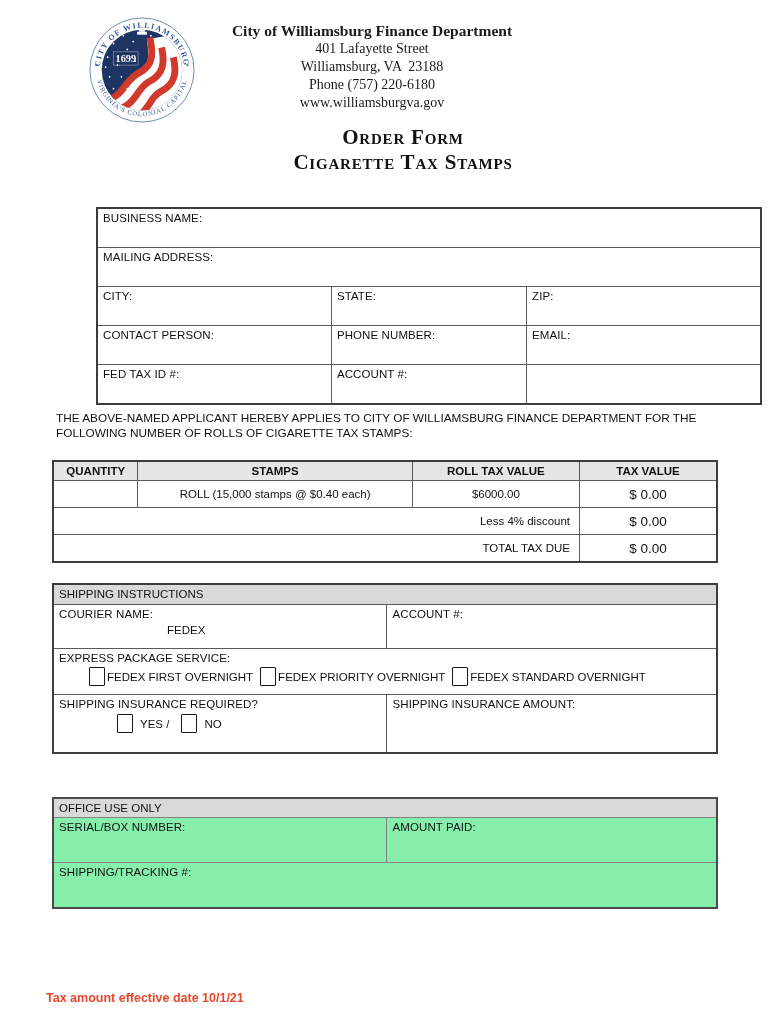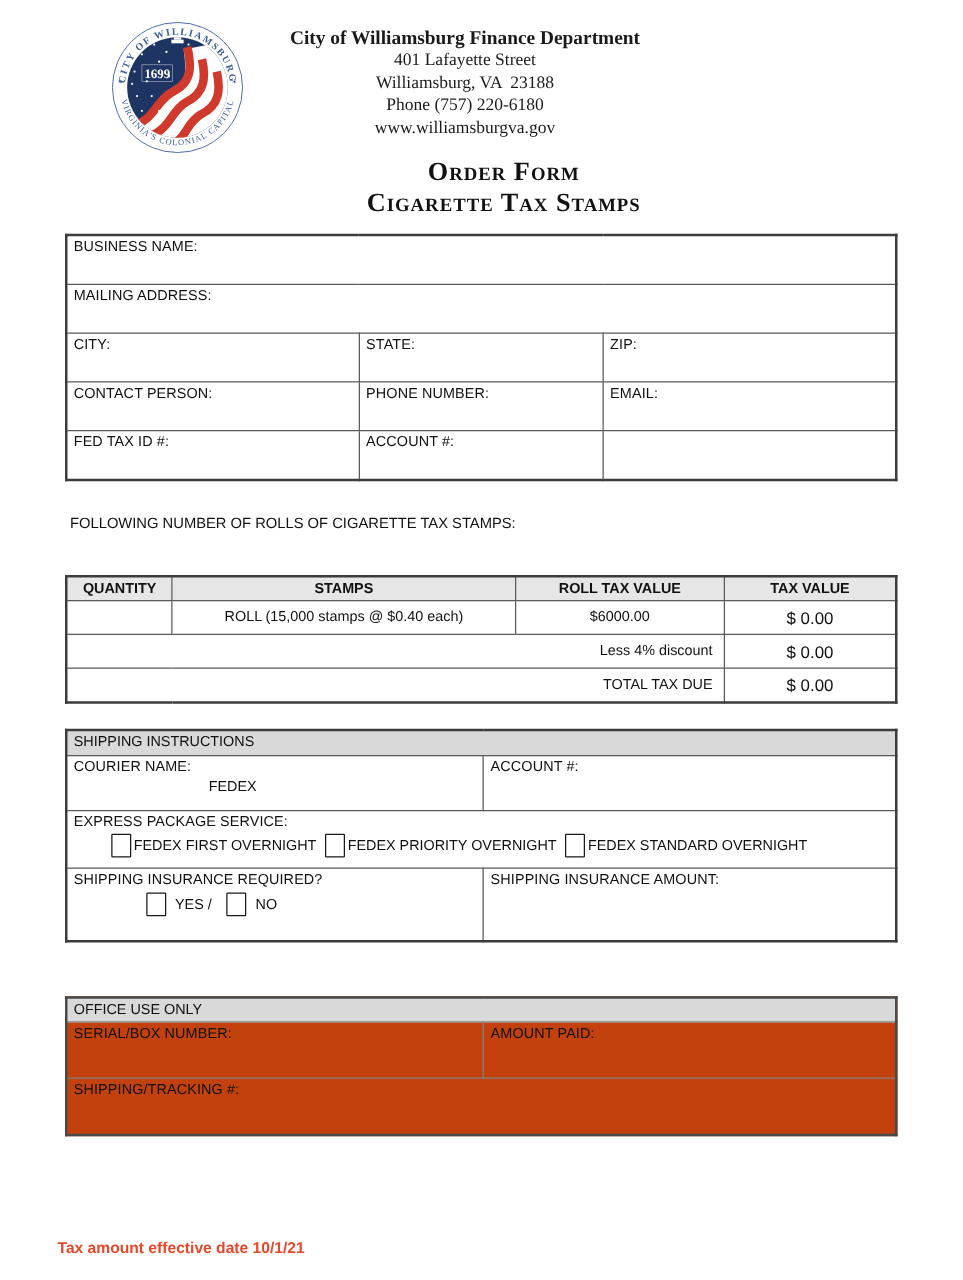--- a/index.html
+++ b/index.html
@@ -42,21 +42,21 @@
           vertical-align:middle;padding:2px;}
   .cb{display:inline-block;width:14px;height:17px;border:1.6px solid #1a1a1a;
       background:#fff;vertical-align:middle;border-radius:1px;}
   .opt-line{margin:3px 0 2px 30px;white-space:nowrap;}
   .opt-lbl{margin:0 7px 0 2px;vertical-align:middle;}
   .yesno-line{margin:4px 0 16px 58px;white-space:nowrap;}
   .yn-lbl{margin:0 12px 0 7px;vertical-align:middle;}
   .courier-val{margin:4px 0 0 108px;}
 
   
-  table.office{top:797px;border:2px solid #4a4a4a;background:#c2410c;}
+  table.office{top:797px;border:2px solid #4a4a4a;background:#86efac;}
   table.office td{border:1px solid #828282;}
   td.band-o{background:#d9d9d9;text-align:center;font-weight:bold;height:11px;
             vertical-align:middle;padding:2px;}
 
   
   .apply-text{position:absolute;top:411px;left:56px;width:680px;
               font-size:11.8px;line-height:14.8px;color:#111;}
   .footer-note{position:absolute;top:991px;left:46px;font-size:12.5px;
                font-weight:bold;color:#e8472a;}
 </style>
@@ -129,21 +129,21 @@
     <div class="hdr-line">Williamsburg, VA  23188</div>
     <div class="hdr-line">Phone (757) 220-6180</div>
     <div class="hdr-line">www.williamsburgva.gov</div>
   </div>
 
   <div class="title-block">
     <div class="title-line">Order Form</div>
     <div class="title-line">Cigarette Tax Stamps</div>
   </div>
 
-  <table class="frm biz" style="top:187px;">
+  <table class="frm biz" style="top:207px;margin-left:44px;">
     <colgroup>
         <col style="width:35.3%">
         <col style="width:29.4%">
         <col style="width:35.3%">
       </colgroup>
     <tbody>
         <tr>
       <td colspan="3">
         <span class="lbl">BUSINESS NAME:</span>
       </td>
@@ -181,20 +181,21 @@
       </td>
       <td>
         <span class="lbl">ACCOUNT #:</span>
       </td>
       <td></td>
     </tr>
   </tbody>
     </table>
 
   <div class="apply-text">
+    <div>THE ABOVE-NAMED APPLICANT HEREBY APPLIES TO CITY OF WILLIAMSBURG FINANCE DEPARTMENT FOR THE</div>
     <div>FOLLOWING NUMBER OF ROLLS OF CIGARETTE TAX STAMPS:</div>
   </div>
 
   <table class="frm stamps">
     <colgroup>
         <col style="width:12.8%">
         <col style="width:41.3%">
         <col style="width:25.2%">
         <col style="width:20.7%">
       </colgroup>

